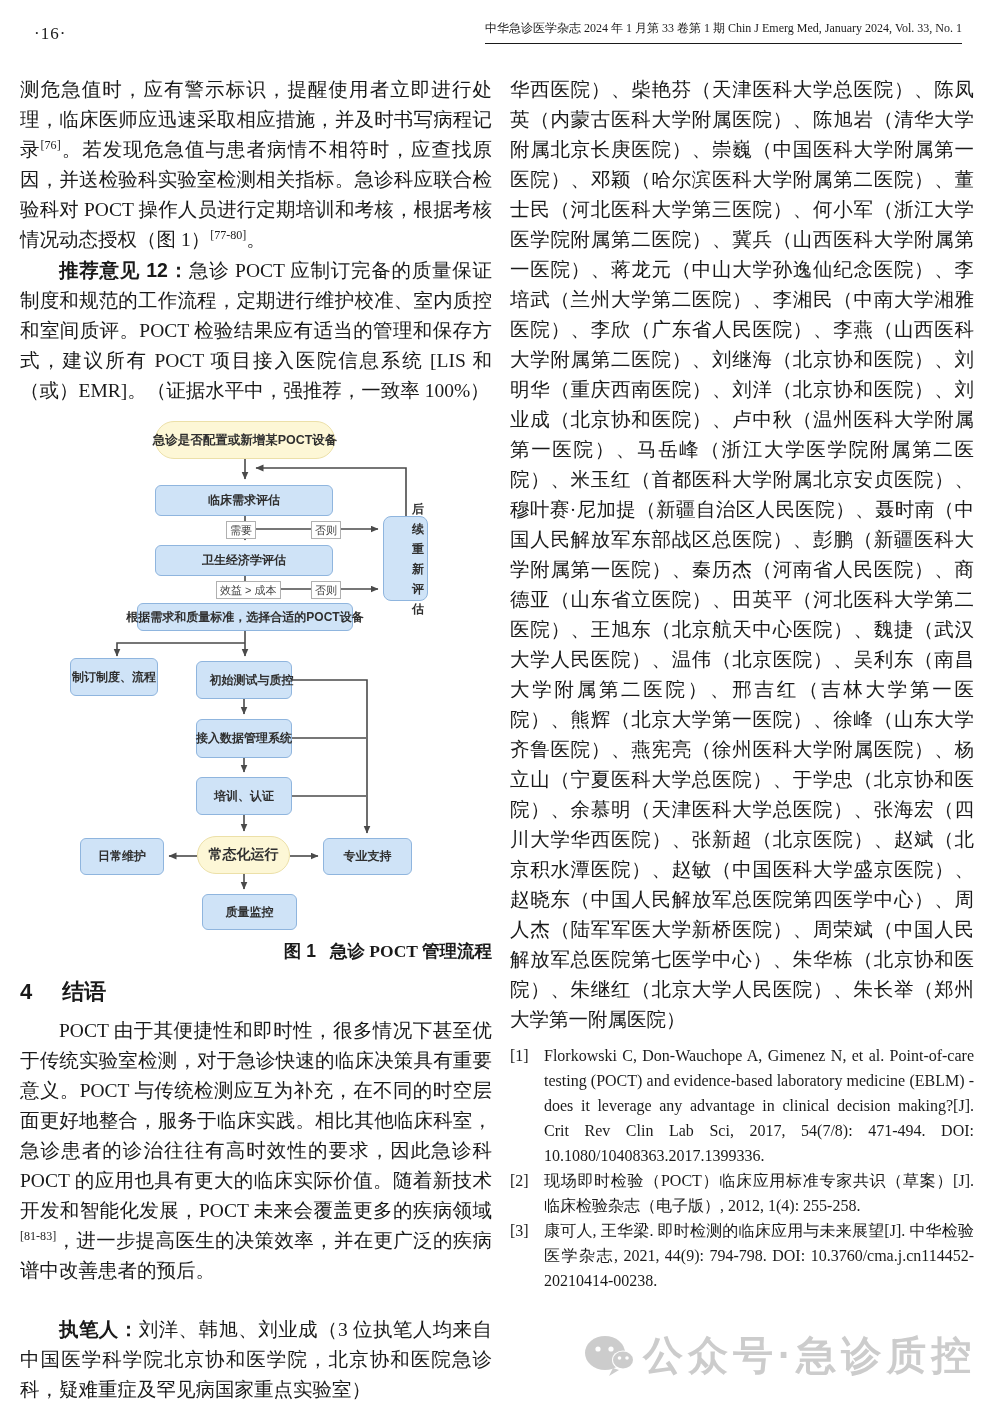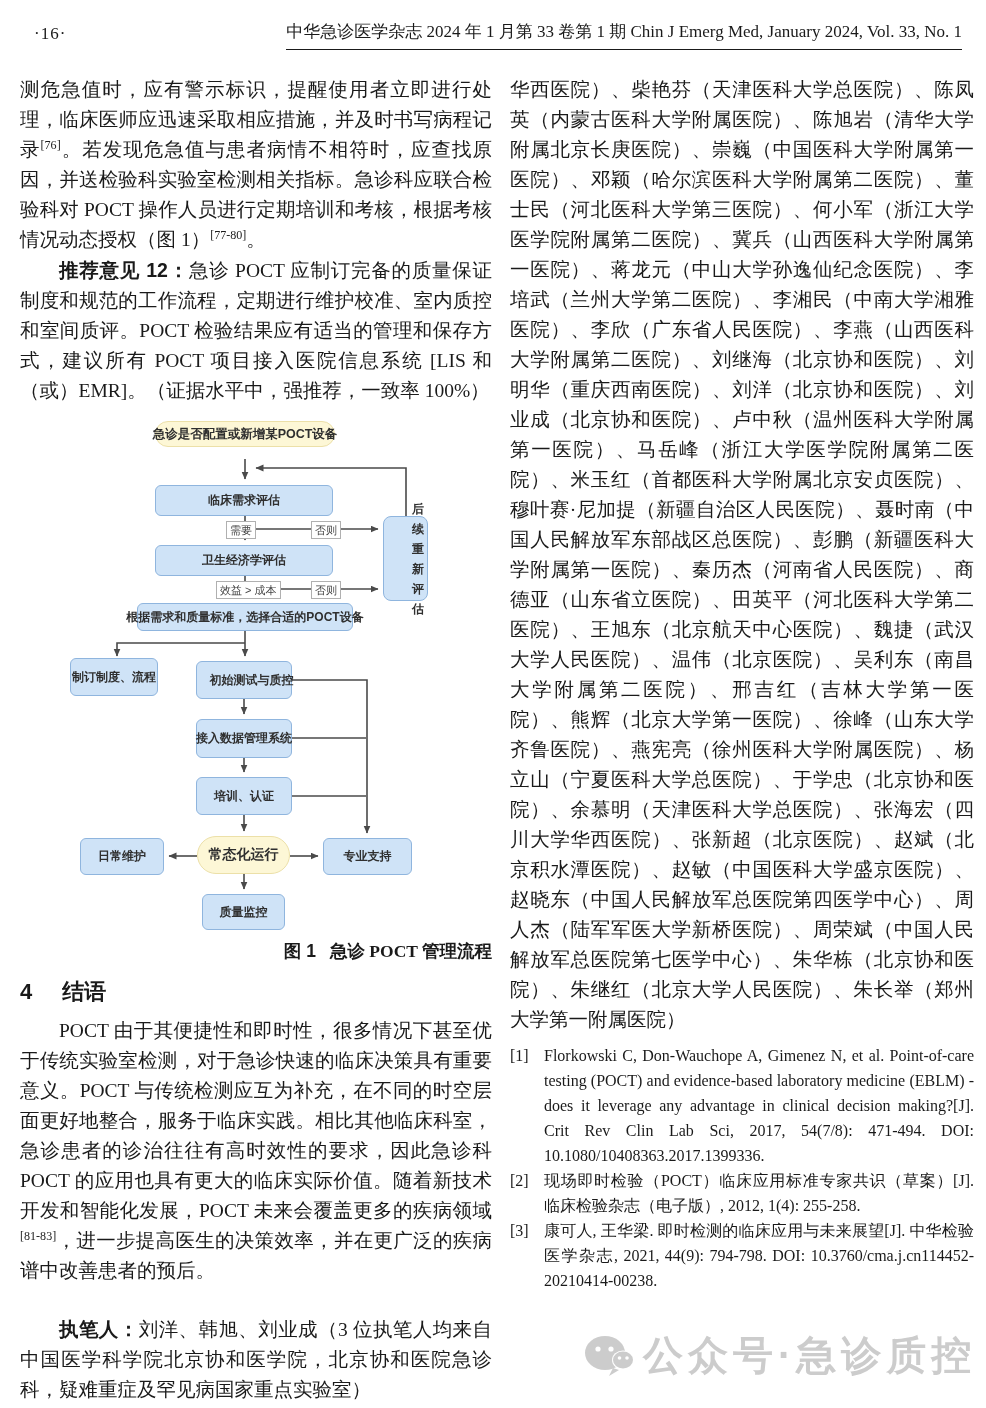--- a/index.html
+++ b/index.html
@@ -5,21 +5,21 @@
   html,body{margin:0;padding:0;}
   body{
     width:986px;height:1408px;position:relative;background:#ffffff;
     font-family:"Liberation Serif","DejaVu Serif",serif;color:#1a1a1a;
     overflow:hidden;
   }
   
   .header{position:absolute;top:16px;left:0;right:0;height:40px;}
   .page-num{position:absolute;left:34px;top:8px;font-size:17px;letter-spacing:1px;}
   .journal-line{
-    position:absolute;right:24px;top:4px;font-size:17px;
+    position:absolute;right:24px;top:4px;font-size:12px;
     border-bottom:1.4px solid #1a1a1a;padding-bottom:6px;white-space:nowrap;
   }
   
   .col{position:absolute;top:75px;font-size:19.5px;line-height:30px;text-align:justify;}
   .col-left{left:20px;width:472px;}
   .col-right{left:510px;width:464px;}
   .col p{margin:0;}
   .indent{text-indent:2em;}
   sup{font-size:0.62em;line-height:0;vertical-align:super;}
   .lead{font-family:"Liberation Sans","DejaVu Sans",sans-serif;font-weight:700;}
@@ -34,34 +34,34 @@
     position:absolute;display:flex;align-items:center;justify-content:center;
     background:#cfe3f7;border:1px solid #8fb5de;border-radius:6px;
     font-size:12px;font-weight:700;color:#2f2f2f;white-space:nowrap;z-index:2;
     box-sizing:border-box;
   }
   .flow-box.yellow{background:#fdf7d6;border:1.5px solid #ece0a8;}
   .edge-label{
     position:absolute;background:#ffffff;border:1px solid #b0b0b0;
     font-size:11px;color:#444;padding:0 3px;line-height:16px;white-space:nowrap;z-index:3;
   }
-  .b-start{left:135px;top:5px;width:180px;height:26px;border-radius:19px;font-size:12.5px;}
+  .b-start{left:135px;top:5px;width:180px;height:38px;border-radius:19px;font-size:12.5px;}
   .b-clinical{left:135px;top:69px;width:178px;height:31px;}
   .b-econ{left:135px;top:129px;width:178px;height:31px;}
   .b-reassess{left:363px;top:100px;width:45px;height:85px;border-radius:8px;white-space:normal;}
   .b-reassess span{display:block;width:2em;line-height:20px;text-align:left;word-break:break-all;margin-left:28px;}
   .b-select{left:117px;top:187px;width:216px;height:28px;font-size:12px;}
   .b-rules{left:50px;top:242px;width:88px;height:38px;}
   .b-initial{left:176px;top:245px;width:96px;height:38px;padding-left:15px;}
   .b-data{left:176px;top:303px;width:96px;height:39px;}
   .b-training{left:176px;top:361px;width:96px;height:38px;}
   .b-normal{left:177px;top:420px;width:93px;height:38px;border-radius:19px;font-size:14px;}
   .b-maintain{left:60px;top:422px;width:84px;height:37px;}
   .b-support{left:303px;top:422px;width:89px;height:37px;}
-  .b-monitor{left:182px;top:478px;width:83px;height:36px;}
+  .b-monitor{left:182px;top:478px;width:95px;height:36px;}
   .l-need{left:206px;top:105px;}
   .l-else1{left:291px;top:105px;}
   .l-benefit{left:196px;top:165px;}
   .l-else2{left:291px;top:165px;}
   .fig-caption{
     text-align:right;font-size:17.5px;line-height:30px;margin-top:0;
     text-indent:0;font-weight:700;
   }
   .fig-caption .cap-prefix{font-family:"Liberation Sans","DejaVu Sans",sans-serif;margin-right:14px;}
   

